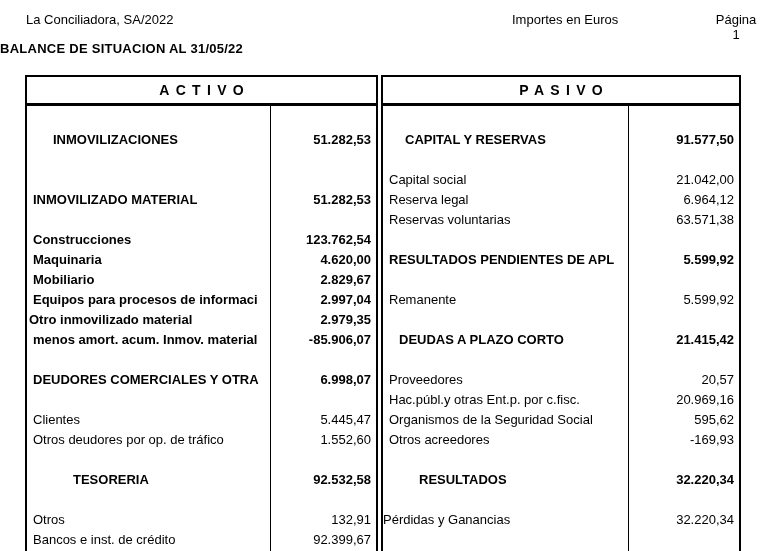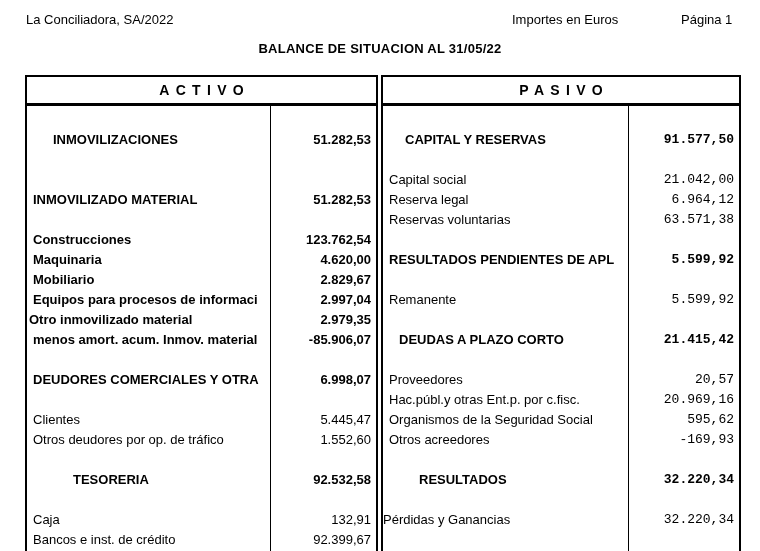--- a/index.html
+++ b/index.html
@@ -8,24 +8,24 @@
     overflow: hidden;
     position: relative;
     background: #ffffff;
     color: #000000;
     font-family: "Liberation Sans", "DejaVu Sans", sans-serif;
     font-size: 13px;
   }
   .top-header { position: absolute; top: 12px; left: 0; width: 100%; height: 16px; }
   .company   { position: absolute; left: 26px; }
   .currency  { position: absolute; left: 512px; }
-  .pagenum   { position: absolute; left: 681px; }
+  .pagenum   { position: absolute; left: 712px; text-align: center; }
   .doc-title {
     position: absolute; top: 41px; left: 0; width: 100%;
-    text-align: center; font-weight: bold; font-size: 13px; letter-spacing: 0.02em;
+    font-weight: bold; font-size: 13px; letter-spacing: 0.02em;
   }
   .table {
     position: absolute; top: 75px; left: 25px;
     width: 716px; height: 495px;   
     display: flex; gap: 3px;
   }
   .half {
     border: 2px solid #000;
     display: flex; flex-direction: column;
     box-sizing: border-box;
@@ -45,21 +45,21 @@
     content: ""; position: absolute; top: 0; bottom: 0; width: 1px; background: #000;
   }
   .half-a .rows::before { right: 105px; }
   .half-b .rows::before { right: 110px; }
   .row { height: 20px; flex: 0 0 20px; display: flex; align-items: center; line-height: 20px; }
   .row .label { flex: 1; white-space: nowrap; overflow: hidden; }
   .row .value {
     box-sizing: border-box; text-align: right; padding-right: 5px; white-space: nowrap;
   }
   .half-a .row .value { width: 105px; flex: 0 0 105px; }
-  .half-b .row .value { width: 110px; flex: 0 0 110px; font-family: Liberation Mono, monospace; }
+  .half-b .row .value { width: 110px; flex: 0 0 110px; }
   .bold { font-weight: bold; }
 </style>
 </head>
 <body>
 
 <div class="top-header">
   <span class="company">La Conciliadora, SA/2022</span>
   <span class="currency">Importes en Euros</span>
   <span class="pagenum">Página 1</span>
 </div>
@@ -144,21 +144,21 @@
         </div>
         <div class="row">
           <span class="label bold" style="padding-left: 46px;">TESORERIA</span>
           <span class="value bold">92.532,58</span>
         </div>
         <div class="row">
           <span class="label" style="padding-left: 6px;"></span>
           <span class="value"></span>
         </div>
         <div class="row">
-          <span class="label" style="padding-left: 6px;">Caja</span>
+          <span class="label" style="padding-left: 6px;">Otros</span>
           <span class="value">132,91</span>
         </div>
         <div class="row">
           <span class="label" style="padding-left: 6px;">Bancos e inst. de crédito</span>
           <span class="value">92.399,67</span>
         </div>
       </div>
   </div>
   <div class="half half-b">
     <div class="half-header">PASIVO</div>

